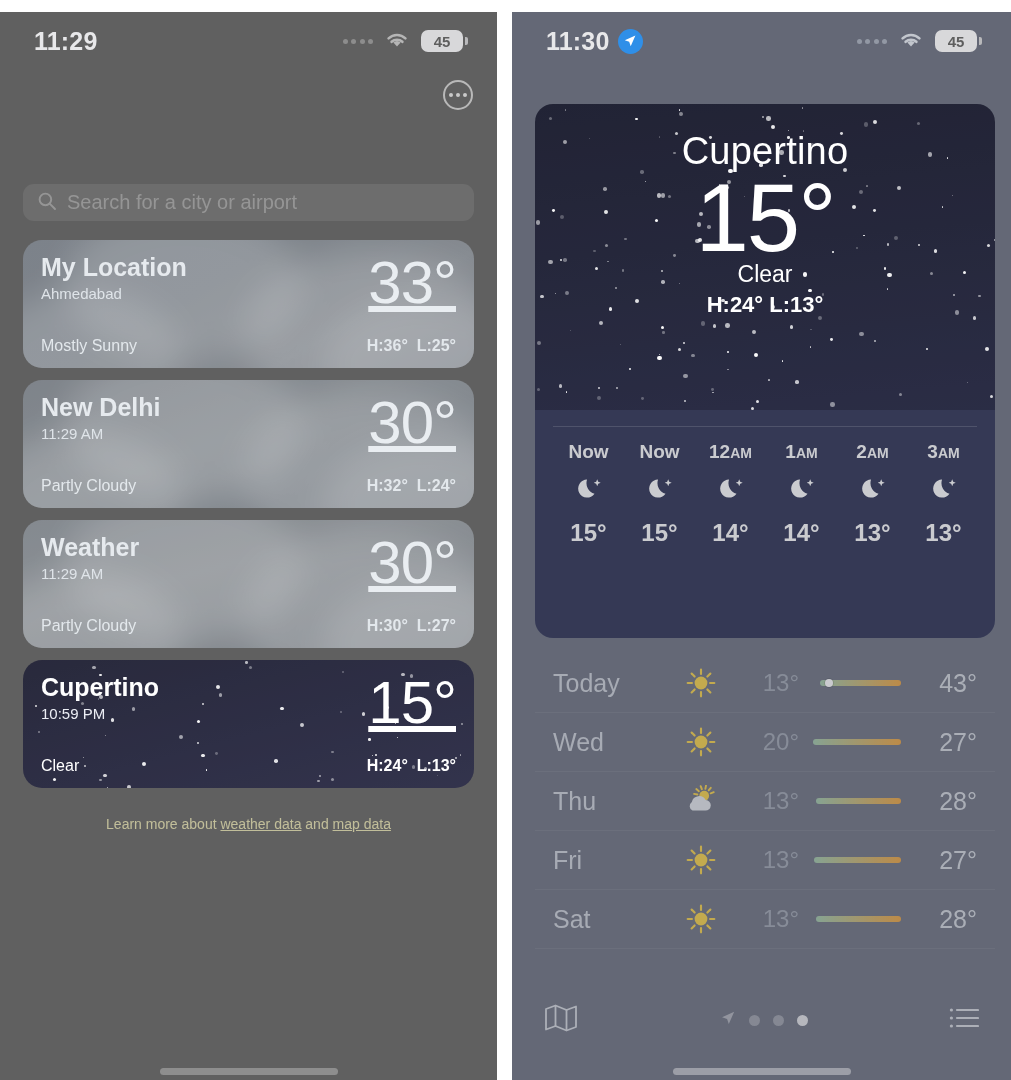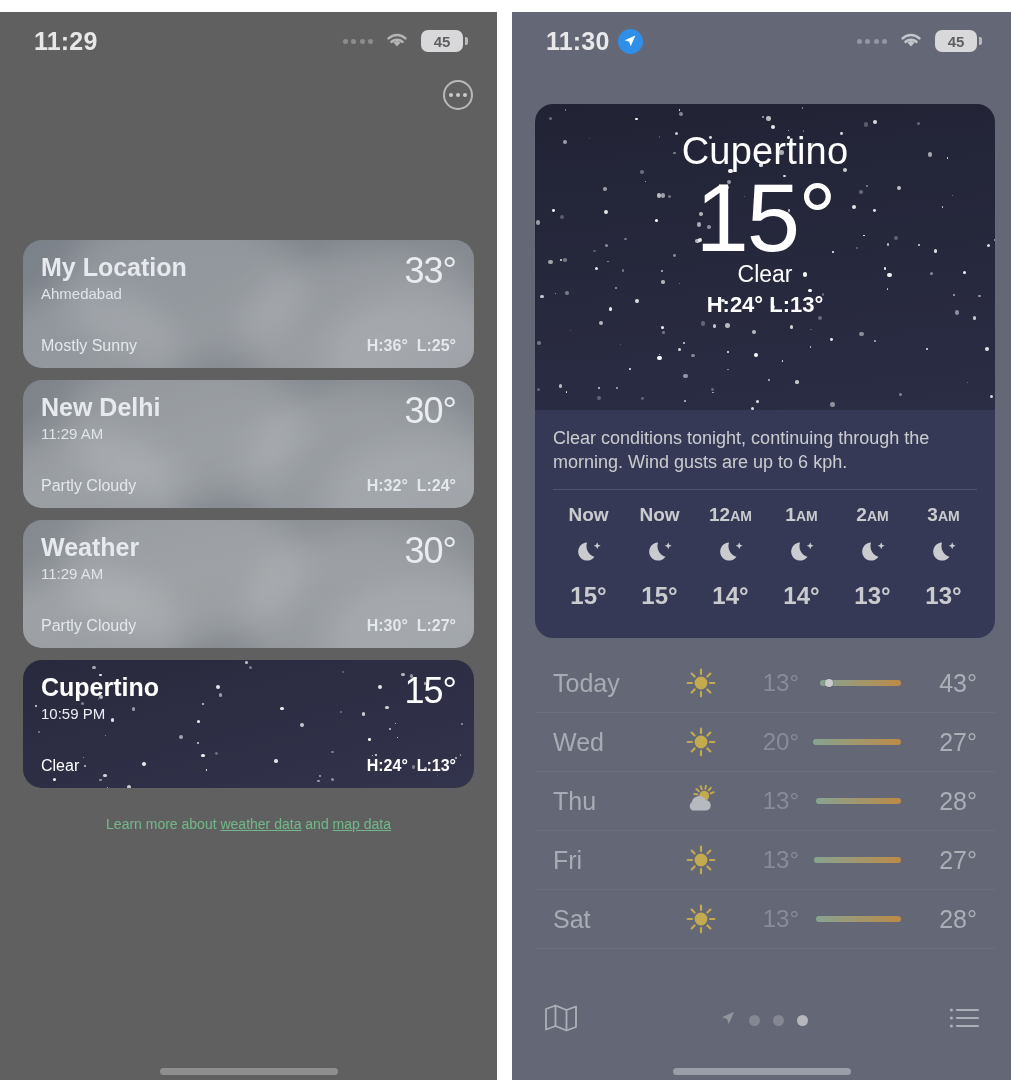--- a/index.html
+++ b/index.html
@@ -85,31 +85,31 @@
   .city-card.cloudy3 { background: linear-gradient(165deg,#a3abb4 0%,#aeb5bc 40%,#9aa2ac 100%); }
   .city-card.night   { background: linear-gradient(165deg,#1b1c38 0%,#232446 55%,#2a2b50 100%); }
 
   .cloud-blob { position: absolute; border-radius: 50%; filter: blur(16px); background: rgba(255,255,255,.30); }
 
   .cc-top { display: flex; justify-content: space-between; align-items: flex-start; position: relative; z-index: 2; }
   .cc-name { font-size: 25px; font-weight: 700; color: #e6eaee; line-height: 1.1; }
   .city-card.night .cc-name { color: #ffffff; }
   .cc-sub { font-size: 15px; font-weight: 400; color: #dfe4e9; margin-top: 3px; }
   .city-card.night .cc-sub { color: #eceef5; }
-  .cc-temp { font-size: 36px; font-weight: 300; color: #e9edf1; line-height: .95; letter-spacing: -1px; }
+  .cc-temp { font-size: 60px; font-weight: 300; color: #e9edf1; line-height: .95; letter-spacing: -1px; text-decoration: underline; }
   .city-card.night .cc-temp { color: #ffffff; }
   .cc-bot { display: flex; justify-content: space-between; align-items: flex-end; position: relative; z-index: 2; }
   .cc-cond { font-size: 16px; color: #e3e8ec; }
   .city-card.night .cc-cond { color: #ffffff; }
   .cc-hl { font-size: 16px; font-weight: 700; color: #e3e8ec; }
   .city-card.night .cc-hl { color: #ffffff; }
 
   .learn-more {
     position: absolute; top: 804px; left: 0; width: 497px; text-align: center;
-    font-size: 14px; color: #86efac;
+    font-size: 14px; color: #fef9c3;
   }
   .learn-more u { text-decoration: underline; }
 
   
   .hero {
     position: absolute; top: 92px; left: 23px; width: 460px; height: 306px;
     border-radius: 18px 18px 0 0; overflow: hidden;
     background: linear-gradient(175deg,#0e0f23 0%,#14152c 45%,#1b1d3a 100%);
   }
   .hero-text { position: relative; z-index: 3; text-align: center; padding-top: 26px; }
@@ -202,20 +202,29 @@
       </div>
     </div>
 
     <div class="ellipsis-btn">
       <i></i>
       <i></i>
       <i></i>
     </div>
 
 
+    <div class="searchbar">
+      <span>
+        <svg width="20" height="20" viewBox="0 0 20 20">
+          <circle cx="8.4" cy="8.4" r="5.8" stroke="#bdbdbd" stroke-width="1.9" fill="none"></circle>
+          <line x1="12.7" y1="12.7" x2="18" y2="18" stroke="#bdbdbd" stroke-width="1.9" stroke-linecap="round"></line>
+        </svg>
+      </span>
+      <span class="ph">Search for a city or airport</span>
+    </div>
 
     <div class="city-list" id="city-list">
         <div class="city-card cloudy">
           <div style="position: absolute; inset: 0px; z-index: 1; opacity: 0.55;">
             <span class="cloud-blob" style="left:40px;top:-30px;width:240px;height:150px"></span>
             <span class="cloud-blob" style="left:220px;top:10px;width:260px;height:170px"></span>
             <span class="cloud-blob" style="left:-40px;top:50px;width:200px;height:140px"></span>
             <span class="cloud-blob" style="left:300px;top:60px;width:200px;height:130px"></span>
           </div>
           <div class="cc-top">
@@ -538,21 +547,20 @@
         </div>
       <div class="hero-text">
         <div class="hero-city">Cupertino</div>
         <div class="hero-temp">15°</div>
         <div class="hero-cond">Clear</div>
         <div class="hero-hl">H:24°  L:13°</div>
       </div>
     </div>
 
     <div class="hourly">
-      <div class="hourly-summary">Clear conditions tonight, continuing through the morning. Wind gusts are up to 6 kph.</div>
       <div class="hr-div"></div>
       <div class="hour-row" id="hour-row">
           <div class="hour-col">
             <div class="hour-label"><span>Now</span><small></small></div>
             <div><svg width="30" height="30" viewBox="0 0 30 30">
                 <path d="M20.5 19.8a9 9 0 1 1-7.4-14.2 11 11 0 0 0 7.4 14.2z" fill="#ffffff"></path>
                 <path d="M23.2 5.2l1 2.5 2.5 1-2.5 1-1 2.5-1-2.5-2.5-1 2.5-1z" fill="#ffffff"></path>
               </svg></div>
             <div class="hour-temp">15°</div>
           </div>

